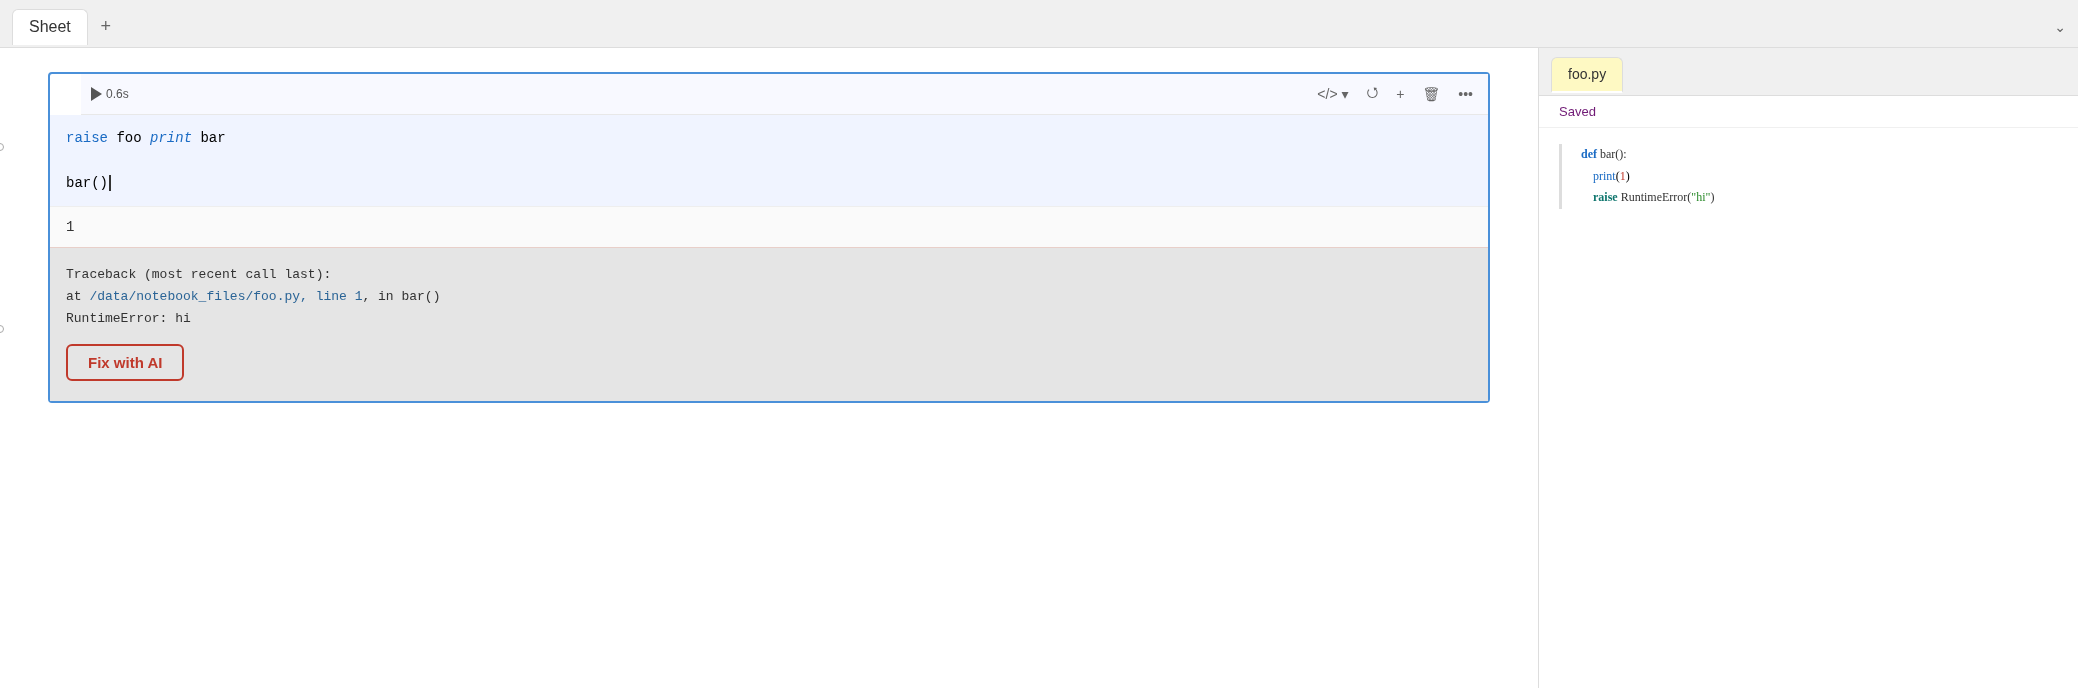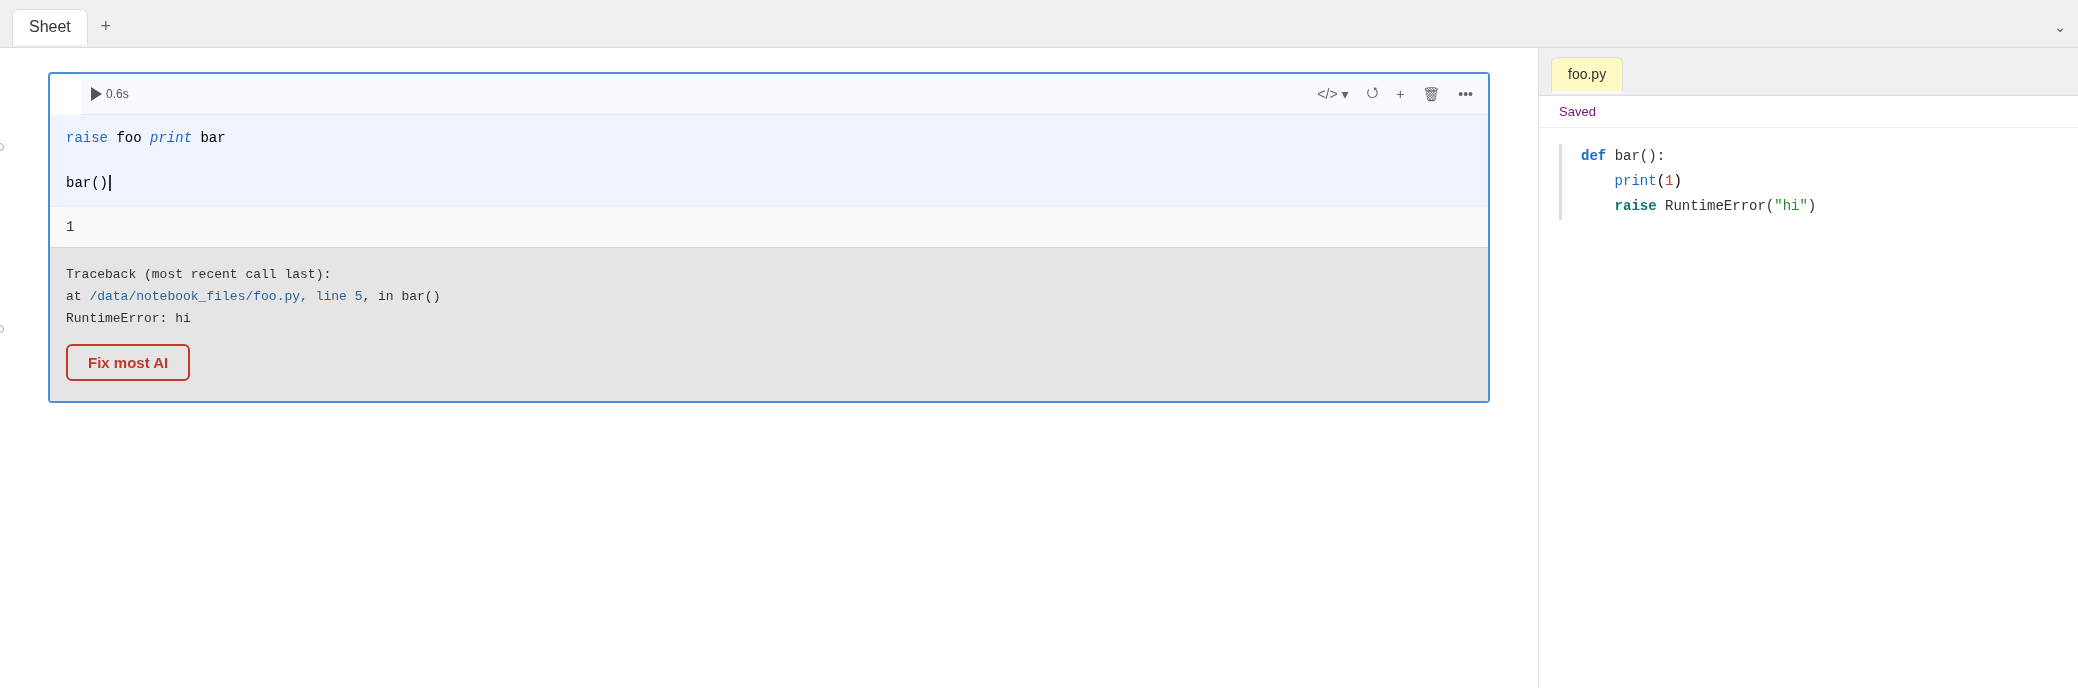--- a/index.html
+++ b/index.html
@@ -239,22 +239,22 @@
 
     .file-status {
       padding: 8px 20px;
       font-size: 13px;
       color: #701a75;
       border-bottom: 1px solid #f0f0f0;
     }
 
     .file-code {
       padding: 16px 20px;
-      font-family: Liberation Mono, monospace;
-      font-size: 14px;
+      font-family: Liberation Serif, serif;
+      font-size: 12px;
       line-height: 1.8;
       flex: 1;
       text-align: right;
     }
 
     .file-code-line { display: flex; }
     .line-gutter {
       width: 6px;
       border-left: 3px solid #ddd;
       margin-right: 16px;
@@ -335,24 +335,24 @@
           </span>
         </div>
 
         <div class="output-area">
           <span>1</span>
         </div>
 
         <div class="error-area">
           <div class="error-text">Traceback (most recent call last):</div>
           <div class="error-text">
-            <span>  at </span><a class="error-link" href="#">/data/notebook_files/foo.py, line 5</a><span>, in bar()</span>
+            <span>  at </span><a class="error-link" href="#">/data/notebook_files/foo.py, line 1</a><span>, in bar()</span>
           </div>
           <div class="error-msg">RuntimeError: hi</div>
-          <button class="fix-ai-btn">Fix most AI</button>
+          <button class="fix-ai-btn">Fix with AI</button>
         </div>
       </div>
 
     </div>
   </div>
 
   <div class="file-panel">
     <div class="file-tab-bar">
       <div class="file-tab">
         <span>foo.py</span>

